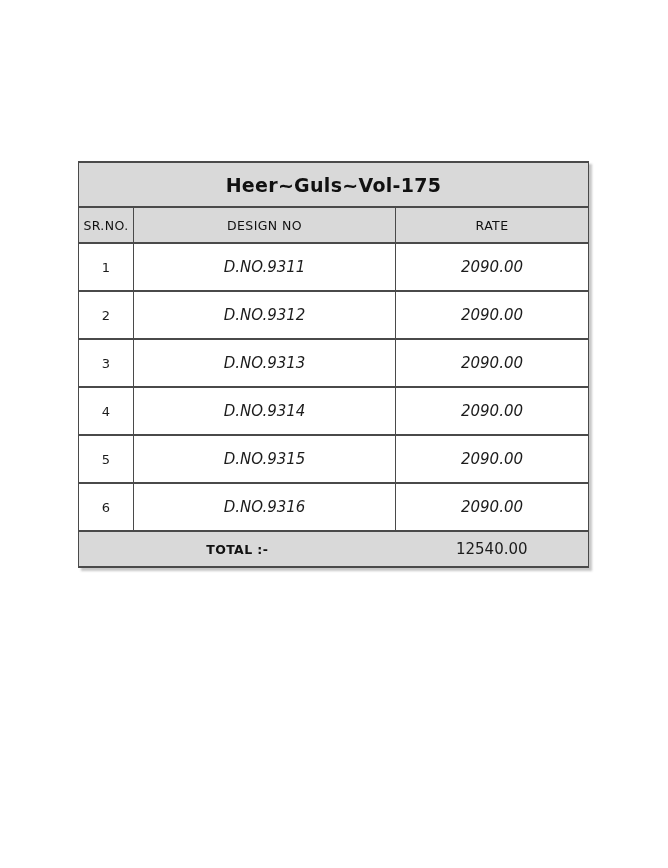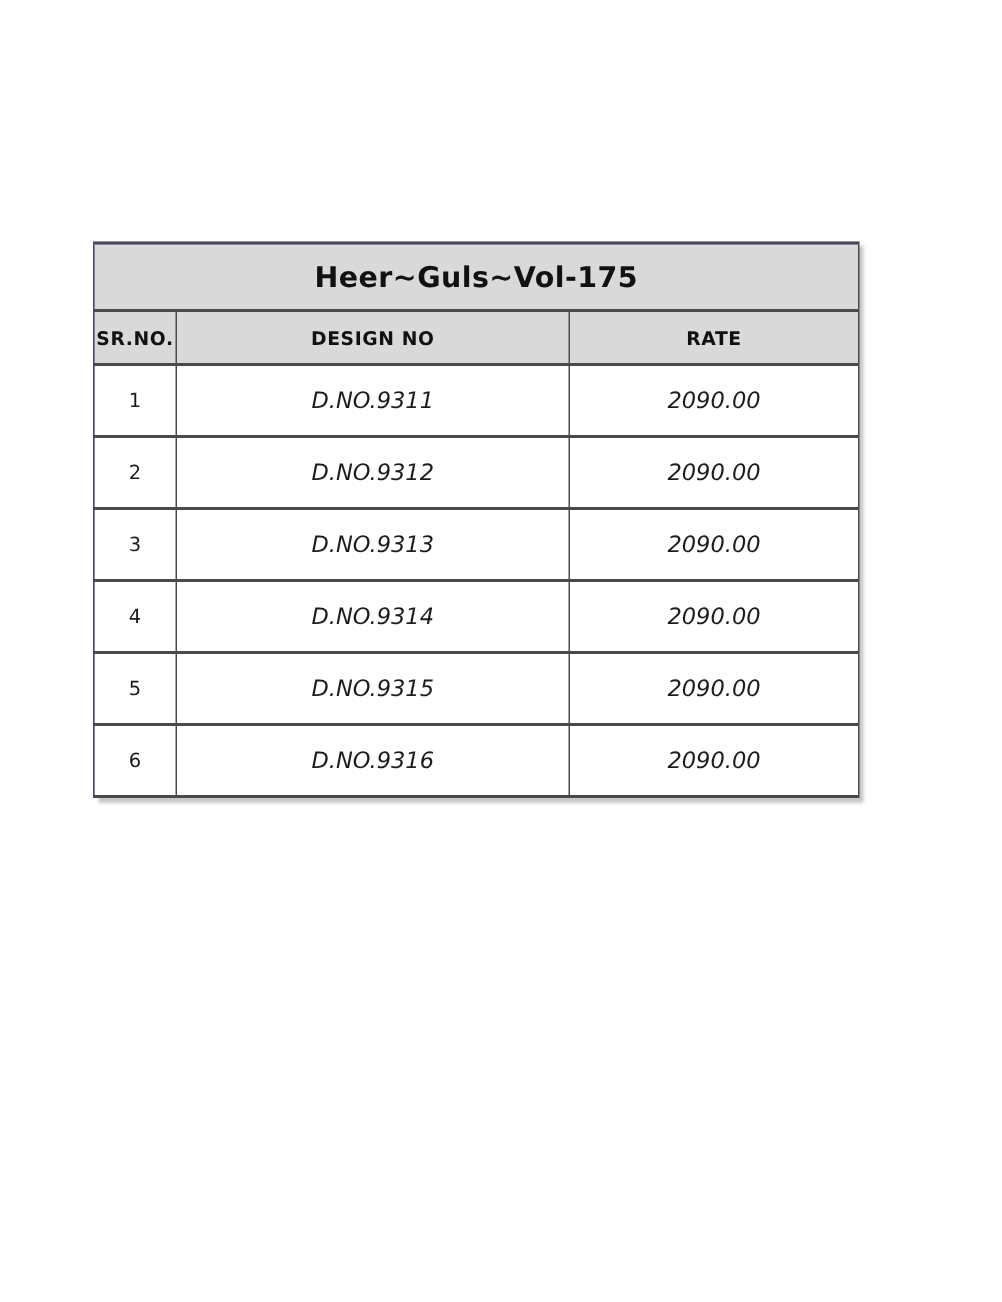--- a/index.html
+++ b/index.html
@@ -10,28 +10,28 @@
   .page {
     position: relative;
     width: 668px;
     height: 868px;
     background: #ffffff;
     font-family: "DejaVu Sans", "Liberation Sans", sans-serif;
     overflow: hidden;
   }
   .price-table {
     position: absolute;
-    left: 62px;
+    left: 78px;
     top: 161px;
     width: 510px;
     border-collapse: collapse;
     table-layout: fixed;
     color: #1c1c1c;
     box-shadow: 3px 3px 2px rgba(130,130,130,0.45);
-    background: #c4b5fd;
+    background: #8b5cf6;
   }
   .price-table th, .price-table td {
     border: 1px solid #4a4a4a;
     border-top-width: 2px;
     border-bottom-width: 2px;
     padding: 0;
     text-align: center;
     vertical-align: middle;
     overflow: hidden;
     white-space: nowrap;
@@ -41,21 +41,21 @@
     height: 43px;
     font-size: 19px;
     font-weight: bold;
     letter-spacing: 0.3px;
     color: #111111;
   }
   .header-row th {
     background: #d9d9d9;
     height: 34px;
     font-size: 12.5px;
-    font-weight: bold;
+    font-weight: normal;
     letter-spacing: 0.4px;
     color: #111111;
   }
   .data-row td {
     background: #ffffff;
     height: 46px;
   }
   .data-row .sr {
     font-size: 13px;
   }
@@ -127,15 +127,19 @@
       <tr class="data-row">
         <td class="sr">5</td>
         <td class="design">D.NO.9315</td>
         <td class="rate">2090.00</td>
       </tr>
       <tr class="data-row">
         <td class="sr">6</td>
         <td class="design">D.NO.9316</td>
         <td class="rate">2090.00</td>
       </tr>
+      <tr class="total-row">
+        <td colspan="2" class="total-label">TOTAL :-</td>
+        <td class="total-value">12540.00</td>
+      </tr>
     </tbody>
   </table>
 </div>
 
 </body></html>

